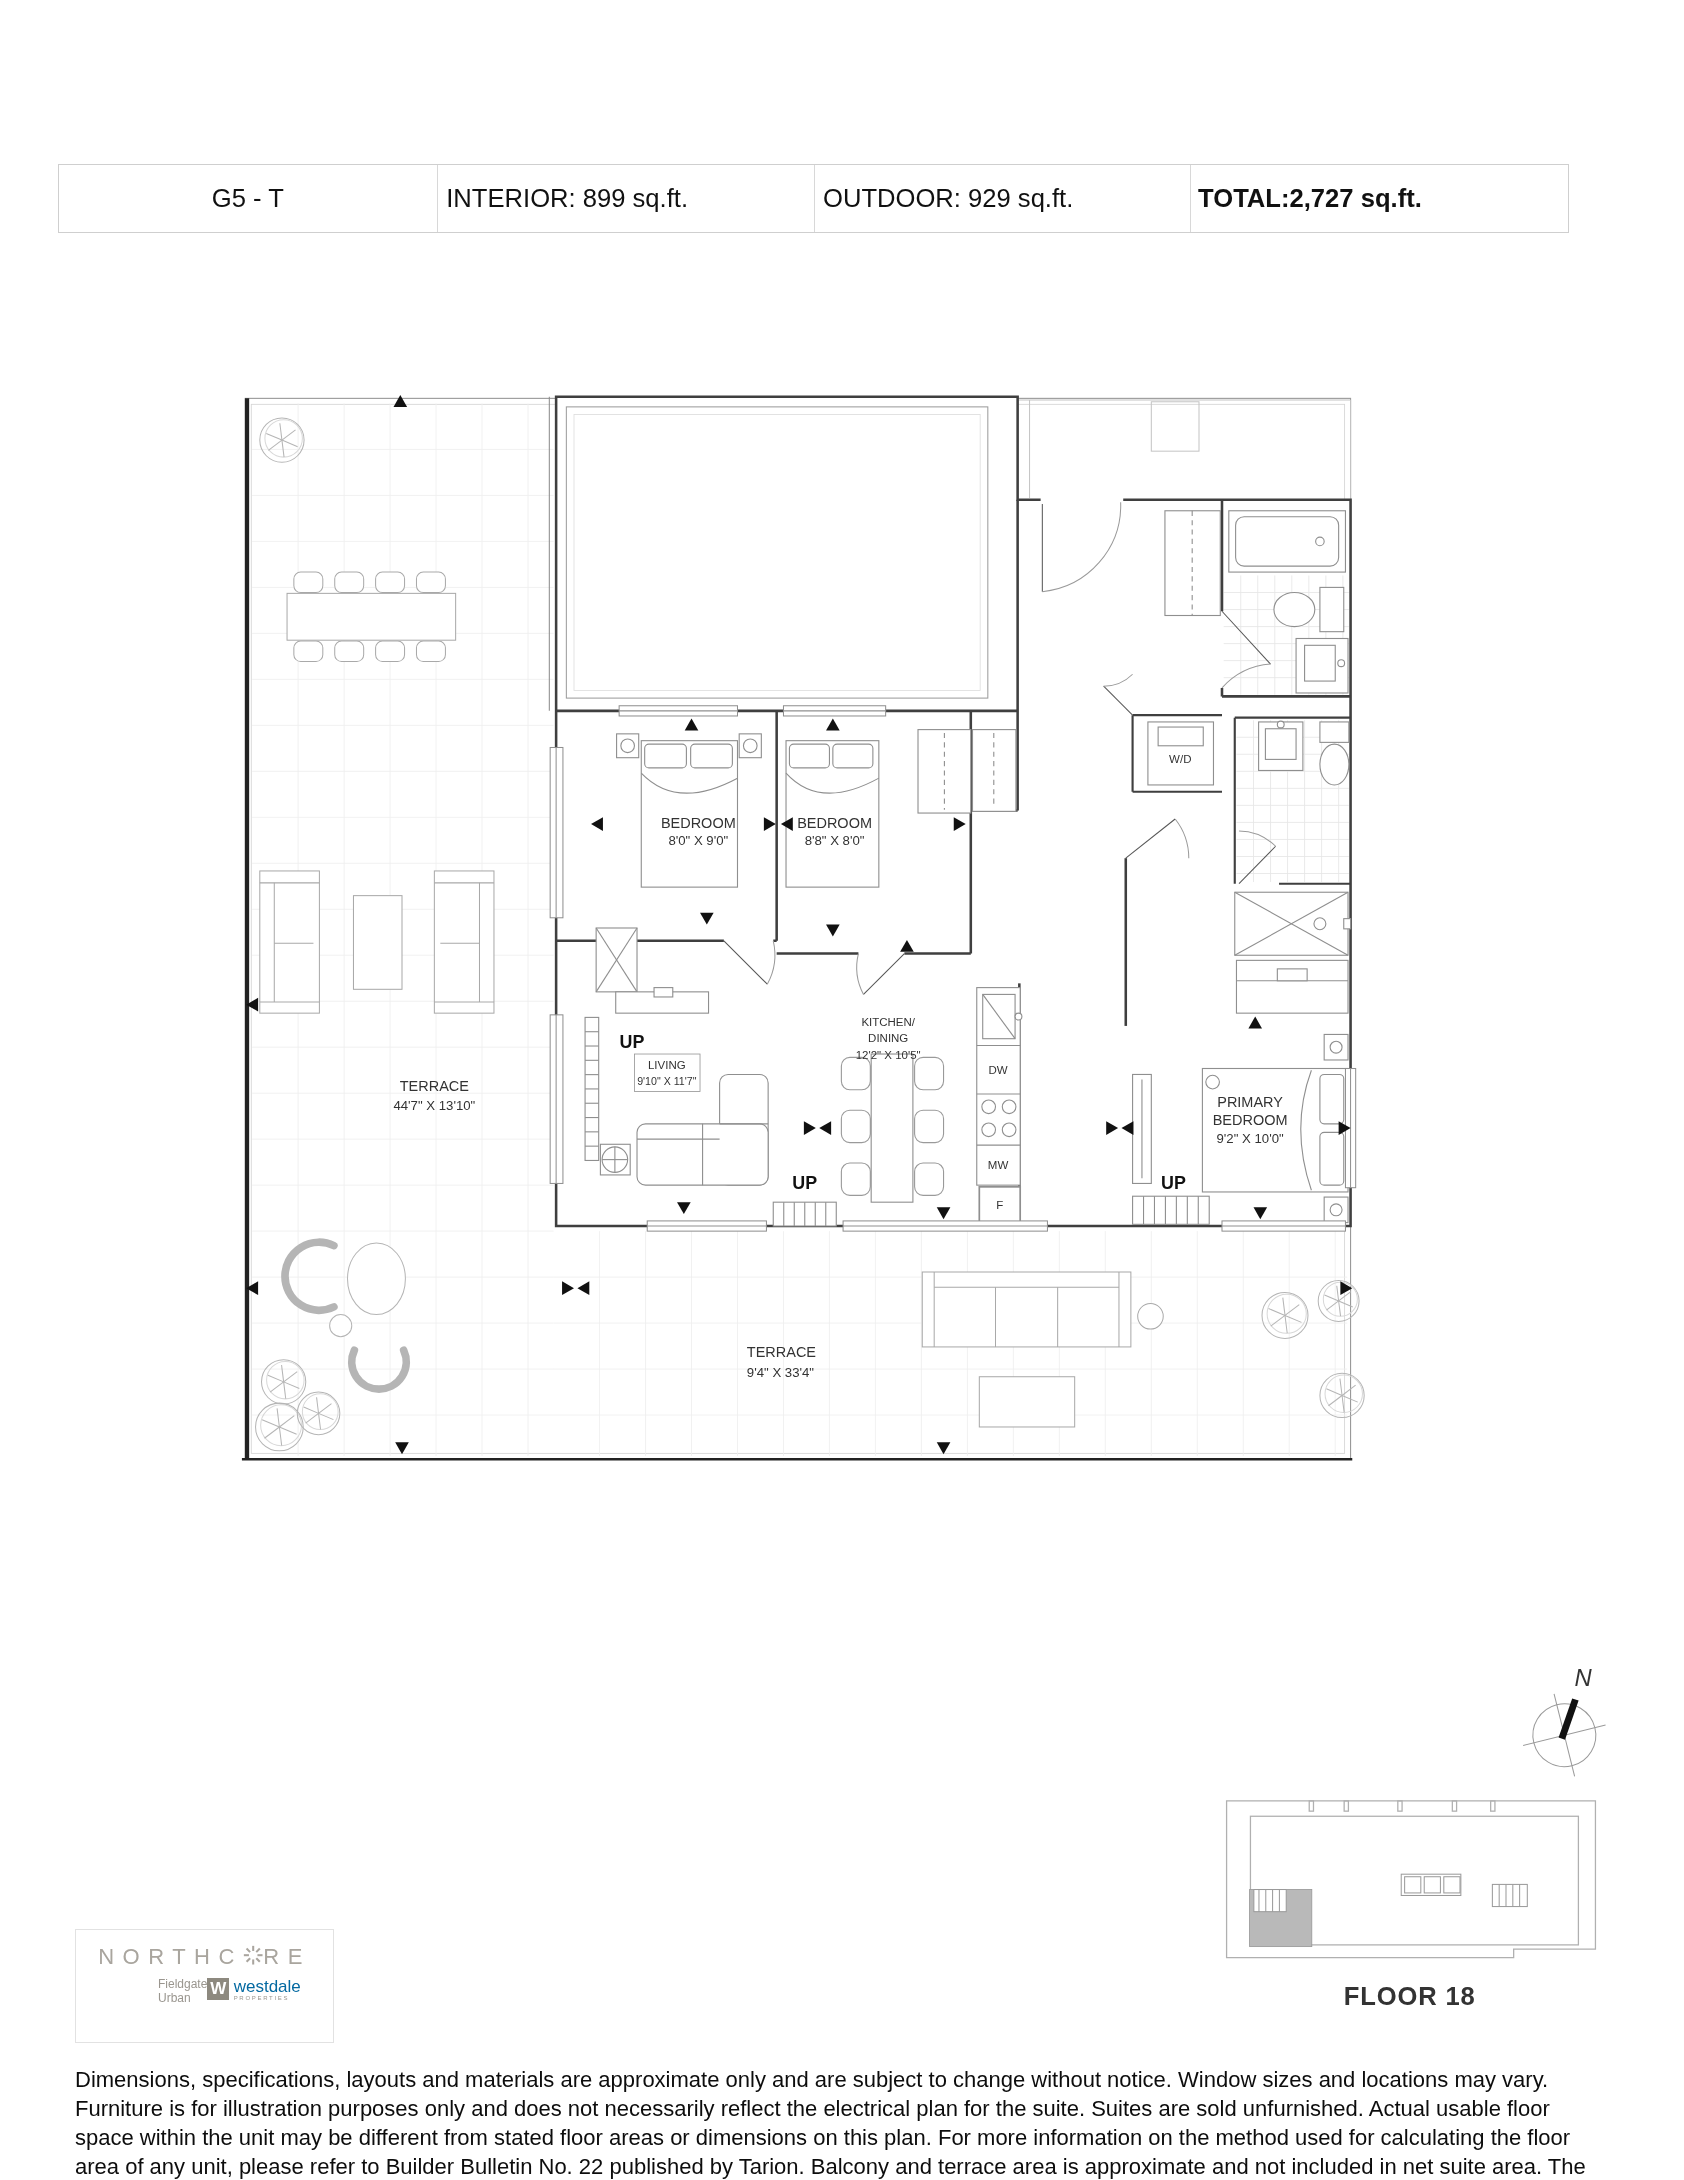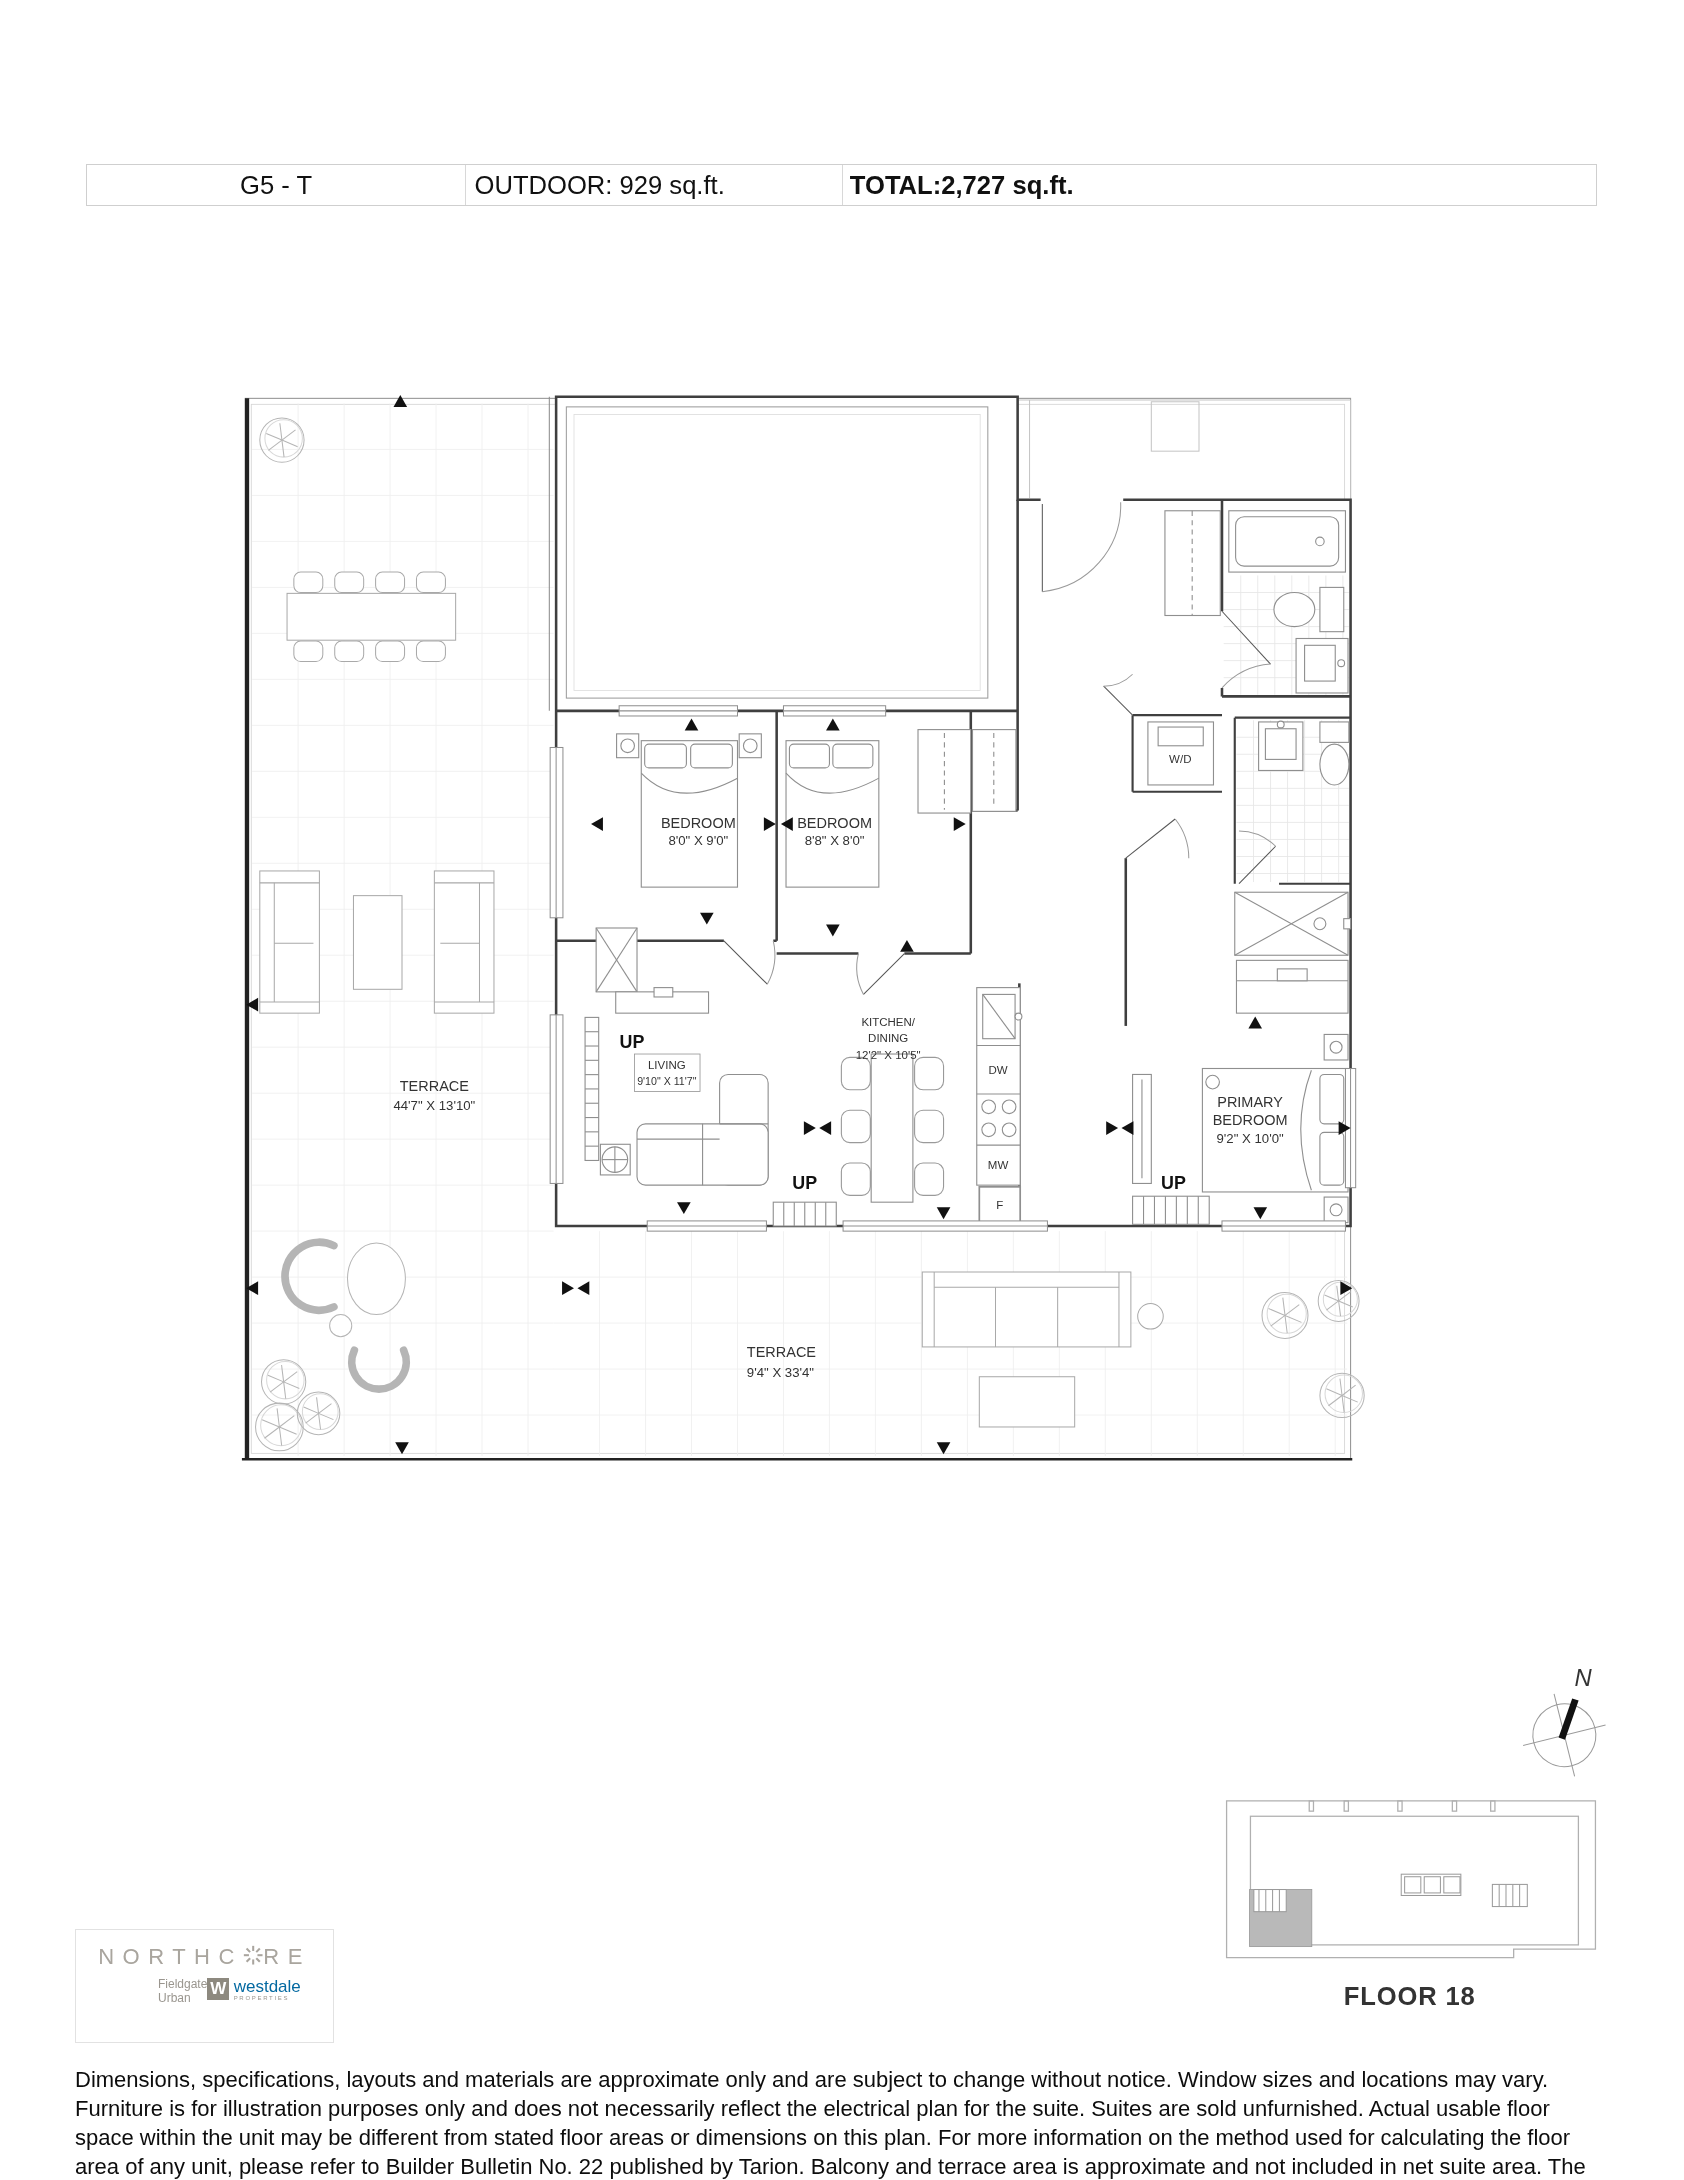--- a/index.html
+++ b/index.html
@@ -1,19 +1,19 @@
 <!DOCTYPE html>
 <html style="font-size:13.6px"><head>
 <meta charset="utf-8">
 <style>
   html,body{margin:0;padding:0;background:#fff;}
   body{width:1685px;height:2181px;position:relative;font-family:"Liberation Sans",sans-serif;color:#111;}
   .abs{position:absolute;}
   
-  #hdr{left:86px;top:164px;width:1511px;height:42px;display:flex;border:0.9px solid #cfcfcf;box-sizing:border-box;background:#fff;}
+  #hdr{left:58px;top:164px;width:1511px;height:69px;display:flex;border:0.9px solid #cfcfcf;box-sizing:border-box;background:#fff;}
   #hdr .cell{display:flex;align-items:center;font-size:25.6px;border-right:0.9px solid #d8d8d8;box-sizing:border-box;white-space:nowrap;}
   #hdr .cell:last-child{border-right:none;}
   #c-unit{width:379px;justify-content:center;}
   #c-int{width:377px;padding-left:8.5px;}
   #c-out{width:377px;padding-left:8.5px;}
   #c-tot{width:377px;padding-left:6.8px;font-weight:bold;}
   
   svg text{font-family:"Liberation Sans",sans-serif;fill:#333;}
   .room{font-size:17px;}
   .dims{font-size:15.5px;}
@@ -31,20 +31,21 @@
   #wd .wsub{font-size:6px;letter-spacing:1.7px;color:#9a968f;}
   
   #disc{left:75px;top:2065px;width:1533px;font-size:22px;line-height:29px;color:#0d0d0d;}
   #floorlbl{font-weight:bold;font-size:30px;letter-spacing:1px;}
 </style>
 </head>
 <body>
 
 <div id="hdr" class="abs">
   <div class="cell" id="c-unit">G5 - T</div>
+  <div class="cell" id="c-int">INTERIOR: 899 sq.ft.</div>
   <div class="cell" id="c-out">OUTDOOR: 929 sq.ft.</div>
   <div class="cell" id="c-tot">
       <span>TOTAL:</span>
       <span>2,727 sq.ft.</span>
     </div>
 </div>
 
 <svg id="plan" class="abs" style="left:230px;top:383px;width:1141px;height:1090px" viewBox="270 450 1340 1280">
 
   <g fill="none">

